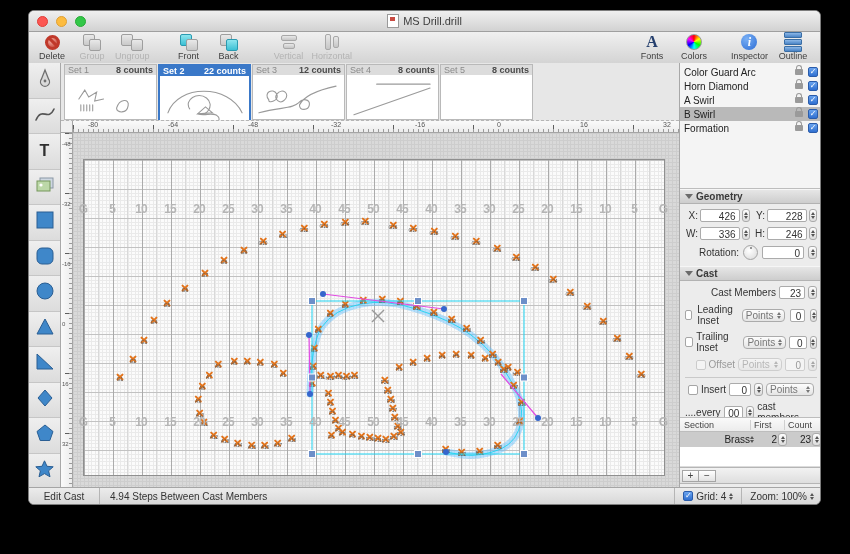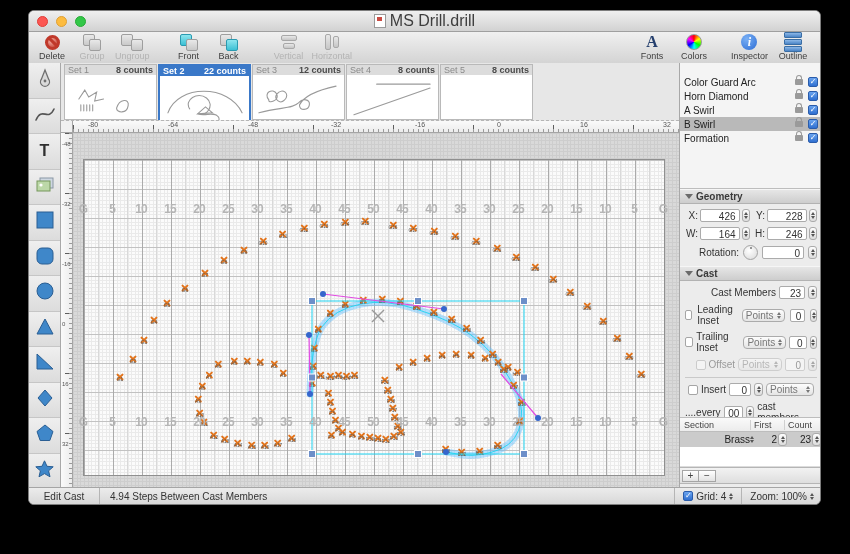--- a/index.html
+++ b/index.html
@@ -10,21 +10,21 @@
   .chrome{background:linear-gradient(#f0f0f0,#d2d2d2);border-bottom:1px solid #9f9f9f;}
   #titlebar{height:20px;position:relative;display:flex;align-items:center;}
   .lights{display:flex;gap:8px;padding-left:8px;}
   .light{width:11px;height:11px;border-radius:50%;}
   .light.red{background:#fc5753;border:1px solid #df3e39;box-sizing:border-box}
   .light.yellow{background:#fdbc40;border:1px solid #de9f34;box-sizing:border-box}
   .light.green{background:#33c748;border:1px solid #27aa35;box-sizing:border-box}
   #title-wrap{position:absolute;left:0;right:0;top:0;height:20px;display:flex;align-items:center;justify-content:center;gap:4px;pointer-events:none;}
   .doc-icon{width:10px;height:12px;background:#fff;border:1px solid #9a9a9a;position:relative;}
   .doc-icon::after{content:"";position:absolute;left:2px;top:2px;width:5px;height:4px;background:#c94b42;}
-  #title-text{font-size:16px;color:#3e3e3e;}
+  #title-text{font-size:11px;color:#3e3e3e;}
   #toolbar{height:32px;display:flex;align-items:flex-start;position:relative;padding-top:1px;}
   .tb-item{display:flex;flex-direction:column;align-items:center;justify-content:flex-start;height:30px;}
   .tb-item .ic{height:18px;display:flex;align-items:center;justify-content:center;}
   .tb-item .lb{font-size:9px;color:#3e3e3e;line-height:10px;}
   .tb-item.disabled .lb{color:#b3b3b3;}
   .tb-left{display:flex;padding-left:6px;}
   .tb-right{position:absolute;right:10px;top:1px;display:flex;}
   
   .ic-no{width:15px;height:15px;border:3px solid #c0392b;border-radius:50%;position:relative;box-sizing:border-box;background:radial-gradient(circle at 35% 30%,#f7b2a8,#c0392b);}
   .ic-no::after{content:"";position:absolute;left:4px;top:-2px;width:3px;height:13px;background:#c0392b;transform:rotate(-45deg);}
@@ -81,21 +81,21 @@
       repeating-linear-gradient(to bottom,#eaeaea 0 1px,transparent 1px 3.63px);}
   .yard-num{position:absolute;font-size:13px;font-weight:bold;color:var(--fieldnum);transform:translate(-50%,-50%) scaleX(.92);letter-spacing:-1px;}
   .marker{position:absolute;transform:translate(-50%,-58%);text-align:center;pointer-events:none;}
   .mx{position:relative;width:8px;height:8px;margin:0 auto;}
   .mx::before,.mx::after{content:"";position:absolute;left:50%;top:50%;width:9px;height:2px;background:var(--marker);border-radius:1px;transform:translate(-50%,-50%) rotate(45deg);}
   .mx::after{transform:translate(-50%,-50%) rotate(-45deg);}
   .mlabel{font-size:6px;line-height:5px;color:#555;transform:scale(.8);white-space:nowrap;}
   svg.overlay{position:absolute;left:0;top:0;pointer-events:none;}
   
   #sidebar{width:143px;height:426px;background:#ececec;border-left:1px solid #a8a8a8;box-sizing:border-box;position:relative;font-size:10px;color:#333;}
-  #layers{height:126px;background:#f4f4f4;border-bottom:1px solid #bdbdbd;box-sizing:border-box;padding-top:12px;}
+  #layers{height:126px;background:#f4f4f4;border-bottom:1px solid #bdbdbd;box-sizing:border-box;padding-top:2px;}
   .layer-row{height:14px;display:flex;align-items:center;padding:0 4px;}
   .layer-row.selected{background:#b9b9b9;}
   .layer-name{flex:1;font-size:10px;color:#222;}
   .lock{width:8px;height:6px;background:#9a9a9a;border-radius:1px;position:relative;margin-right:5px;}
   .lock::before{content:"";position:absolute;left:1px;top:-4px;width:4px;height:4px;border:1.5px solid #9a9a9a;border-bottom:none;border-radius:3px 3px 0 0;}
   .chk{width:10px;height:10px;border-radius:2px;background:linear-gradient(#6aa4ef,#2f6fd0);border:1px solid #2a5cab;box-sizing:border-box;color:#fff;font-size:8px;line-height:8px;text-align:center;font-weight:bold;}
   .chk-off{width:10px;height:10px;border-radius:2px;background:#fff;border:1px solid #a5a5a5;box-sizing:border-box;}
   .sec-head{height:13px;background:linear-gradient(#e6e6e6,#cdcdcd);border-top:1px solid #f6f6f6;border-bottom:1px solid #b2b2b2;
     display:flex;align-items:center;font-weight:bold;font-size:10px;color:#3a3a3a;padding-left:5px;gap:3px;}
   .tri-down{width:0;height:0;border-left:4px solid transparent;border-right:4px solid transparent;border-top:5px solid #6b6b6b;}
@@ -631,21 +631,21 @@
           </span>
         <span class="flabel" style="width:14px;text-align:right">Y:</span>
         <span class="input" style="width:42px">228</span>
         <span class="stepper">
             <i class="up"></i>
             <i class="dn"></i>
           </span>
       </div>
       <div class="frow">
         <span class="flabel" style="width:14px;text-align:right">W:</span>
-        <span class="input" style="width:42px">164</span>
+        <span class="input" style="width:42px">336</span>
         <span class="stepper">
             <i class="up"></i>
             <i class="dn"></i>
           </span>
         <span class="flabel" style="width:14px;text-align:right">H:</span>
         <span class="input" style="width:42px">246</span>
         <span class="stepper">
             <i class="up"></i>
             <i class="dn"></i>
           </span>

